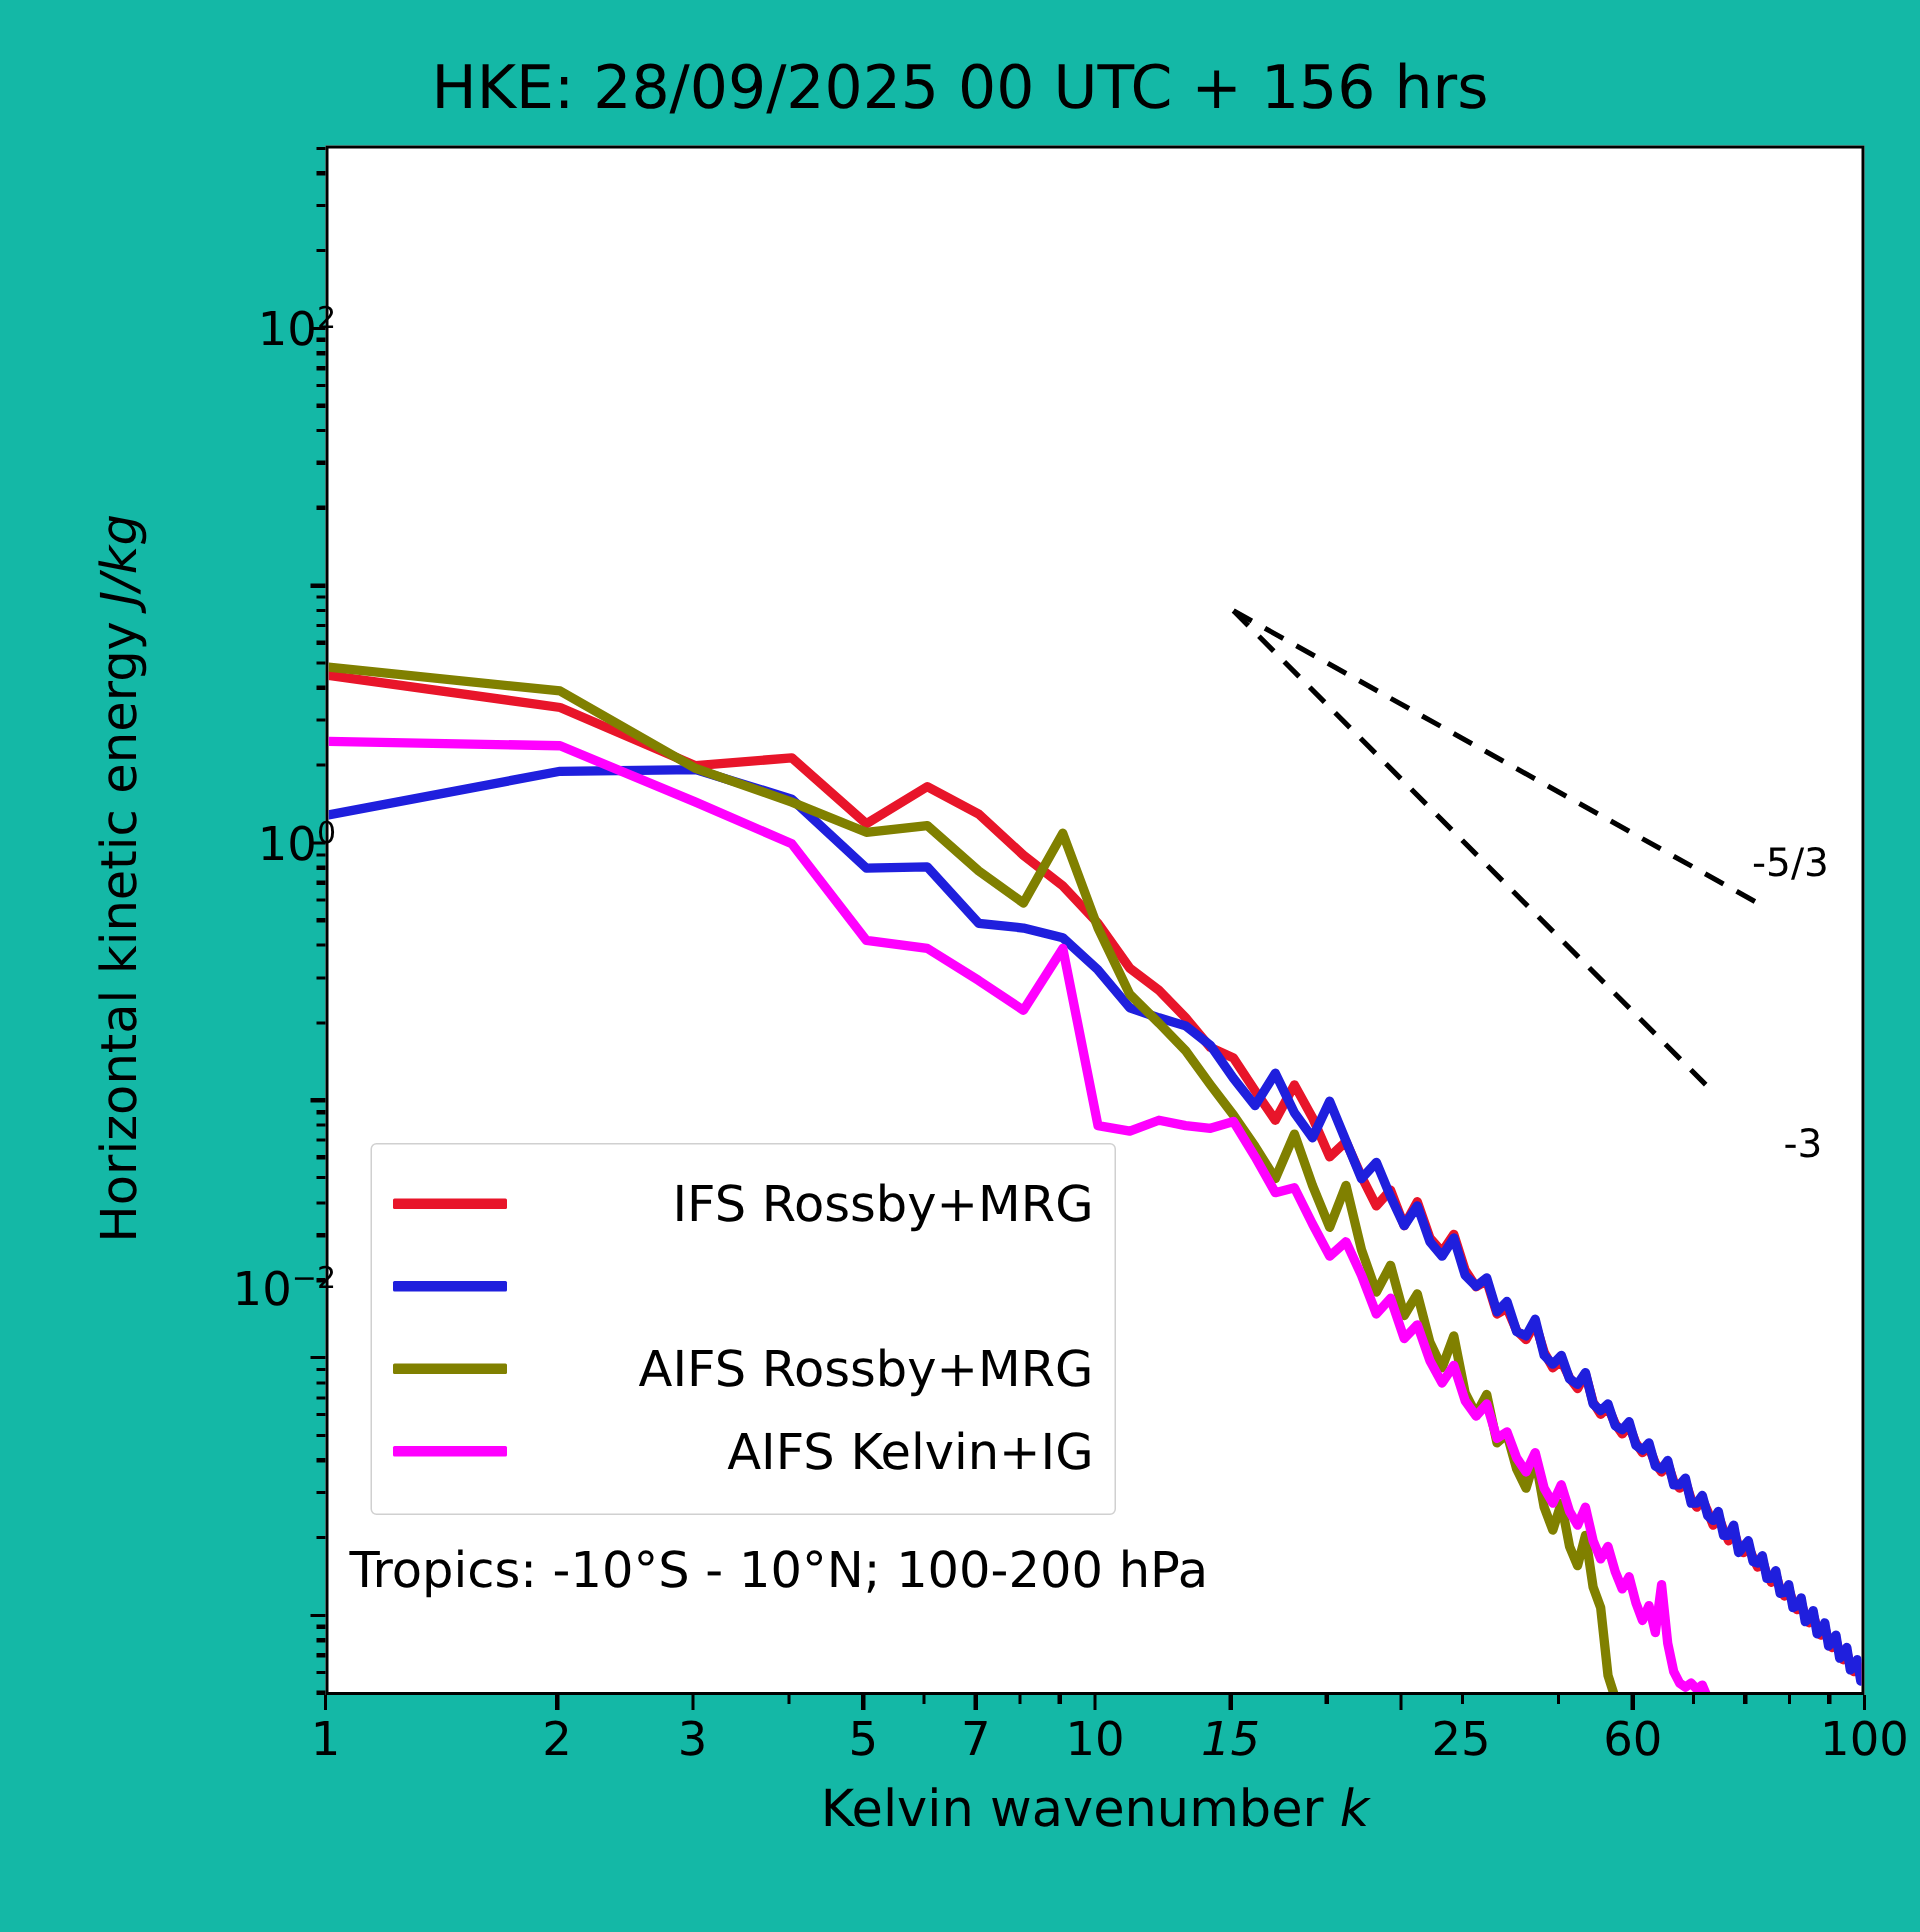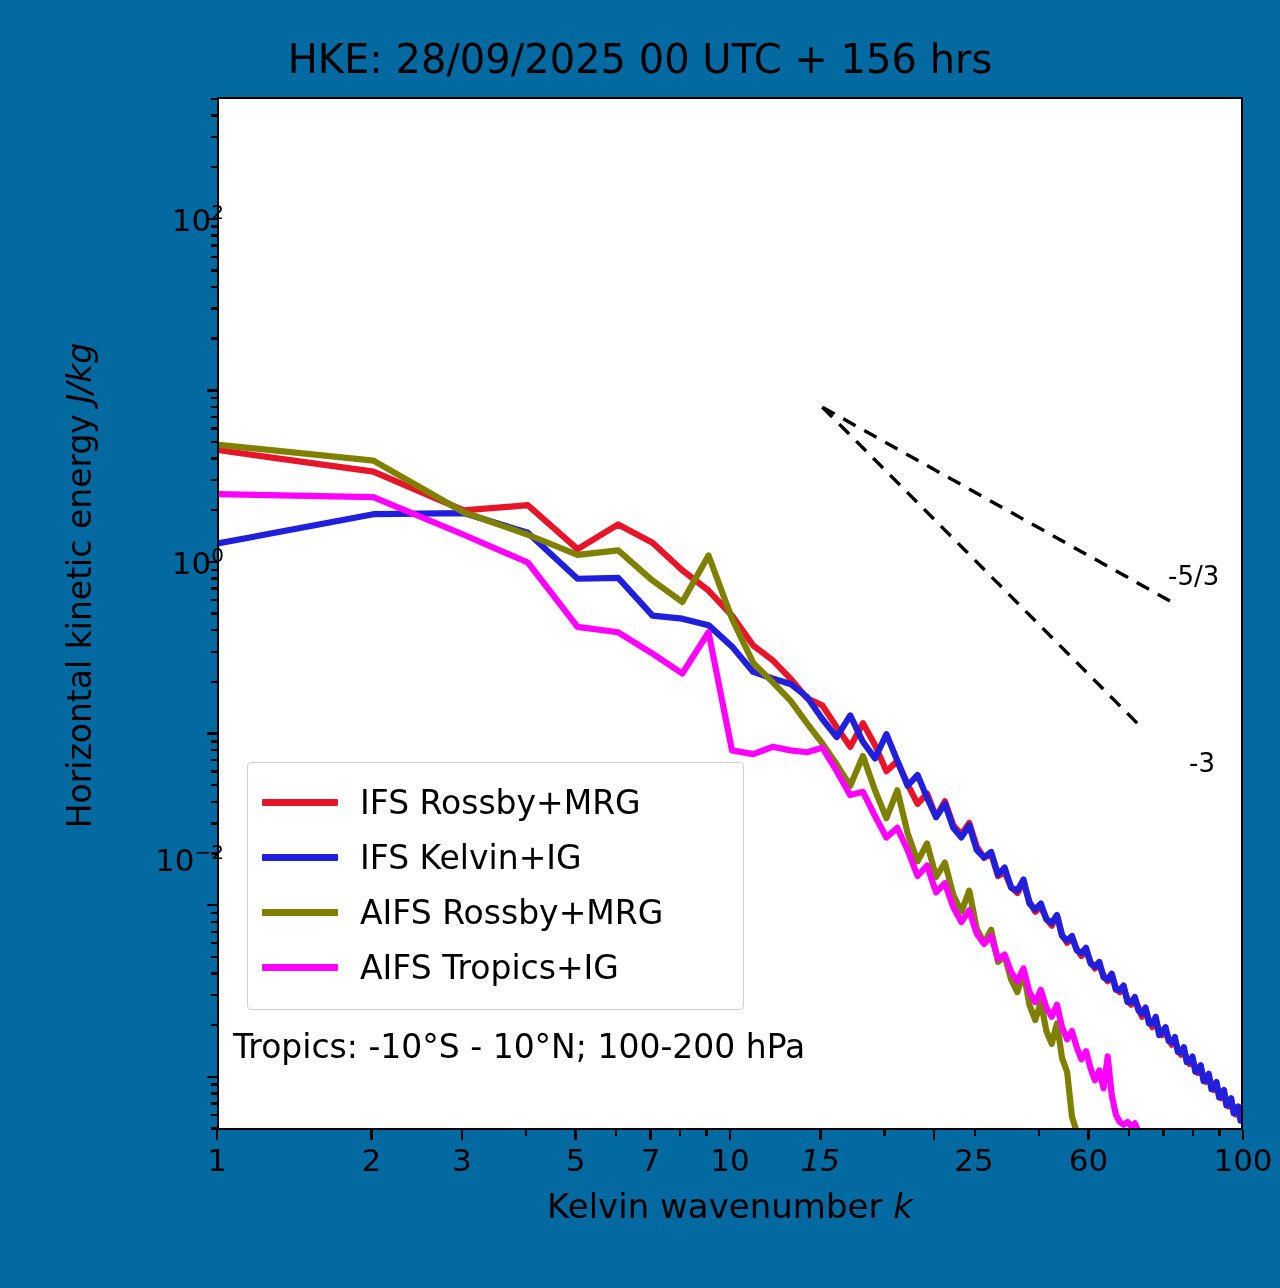--- a/index.html
+++ b/index.html
@@ -1,17 +1,17 @@
 <!DOCTYPE html>
 <html><head>
 <meta charset="utf-8">
 <style>
   html,body{margin:0;padding:0;background:#ffffff;}
   body{width:1280px;height:1288px;font-family:"DejaVu Sans",sans-serif;}
-  #root{position:relative;width:1280px;height:1288px;overflow:hidden;background:#0369a1;}
+  #root{position:relative;width:1280px;height:1288px;overflow:hidden;background:#14b8a6;}
 
   .chart-title{
     position:absolute;left:0;top:36px;width:1280px;text-align:center;
     font-size:40px;color:#000;font-family:"DejaVu Sans",sans-serif;
     letter-spacing:0px;
   }
 
   .ylabel{
     position:absolute;
     left:-281px; top:566px;
@@ -59,21 +59,21 @@
   .ytickmark.minor{left:211px;width:6px;}
   .xtickmark.minor{top:1130px;height:6px;}
 
   #legend{
     position:absolute;left:247px;top:762px;width:497px;height:248px;
     background:rgba(255,255,255,0.92);
     border:1.6px solid #d0d0d0;border-radius:4px;
     box-sizing:border-box;
     padding:12px 14px 10px 14px;
   }
-  .legend-row{display:flex;align-items:center;height:55px;}
+  .legend-row{display:flex;align-items:center;height:55px;justify-content:space-between;}
   .legend-swatch{width:76px;height:7px;margin-right:22px;flex:0 0 auto;border-radius:1px;}
   .legend-text{font-size:33px;color:#000;white-space:nowrap;line-height:1;}
 
   .annot{
     position:absolute;left:233px;top:1027px;
     font-size:33px;color:#000;white-space:nowrap;
   }
 
   .slope-label{
     position:absolute;font-size:26px;color:#000;white-space:nowrap;
@@ -197,29 +197,28 @@
       <div class="ytickmark minor" style="top: 97.5677px;"></div>
     </div>
 
   <div id="legend">
       <div class="legend-row">
         <span class="legend-swatch" style="background: rgb(232, 21, 42);"></span>
         <span class="legend-text">IFS Rossby+MRG</span>
       </div>
       <div class="legend-row">
         <span class="legend-swatch" style="background: rgb(31, 31, 221);"></span>
-        <span class="legend-text">IFS Kelvin+IG</span>
       </div>
       <div class="legend-row">
         <span class="legend-swatch" style="background: rgb(128, 128, 0);"></span>
         <span class="legend-text">AIFS Rossby+MRG</span>
       </div>
       <div class="legend-row">
         <span class="legend-swatch" style="background: rgb(255, 0, 255);"></span>
-        <span class="legend-text">AIFS Tropics+IG</span>
+        <span class="legend-text">AIFS Kelvin+IG</span>
       </div>
     </div>
 
   <div class="annot">Tropics: -10°S - 10°N; 100-200 hPa</div>
 
   <div id="slope-labels">
       <div class="slope-label" style="left: 1168px; top: 561px;">-5/3</div>
       <div class="slope-label" style="left: 1189px; top: 748px;">-3</div>
     </div>
 

